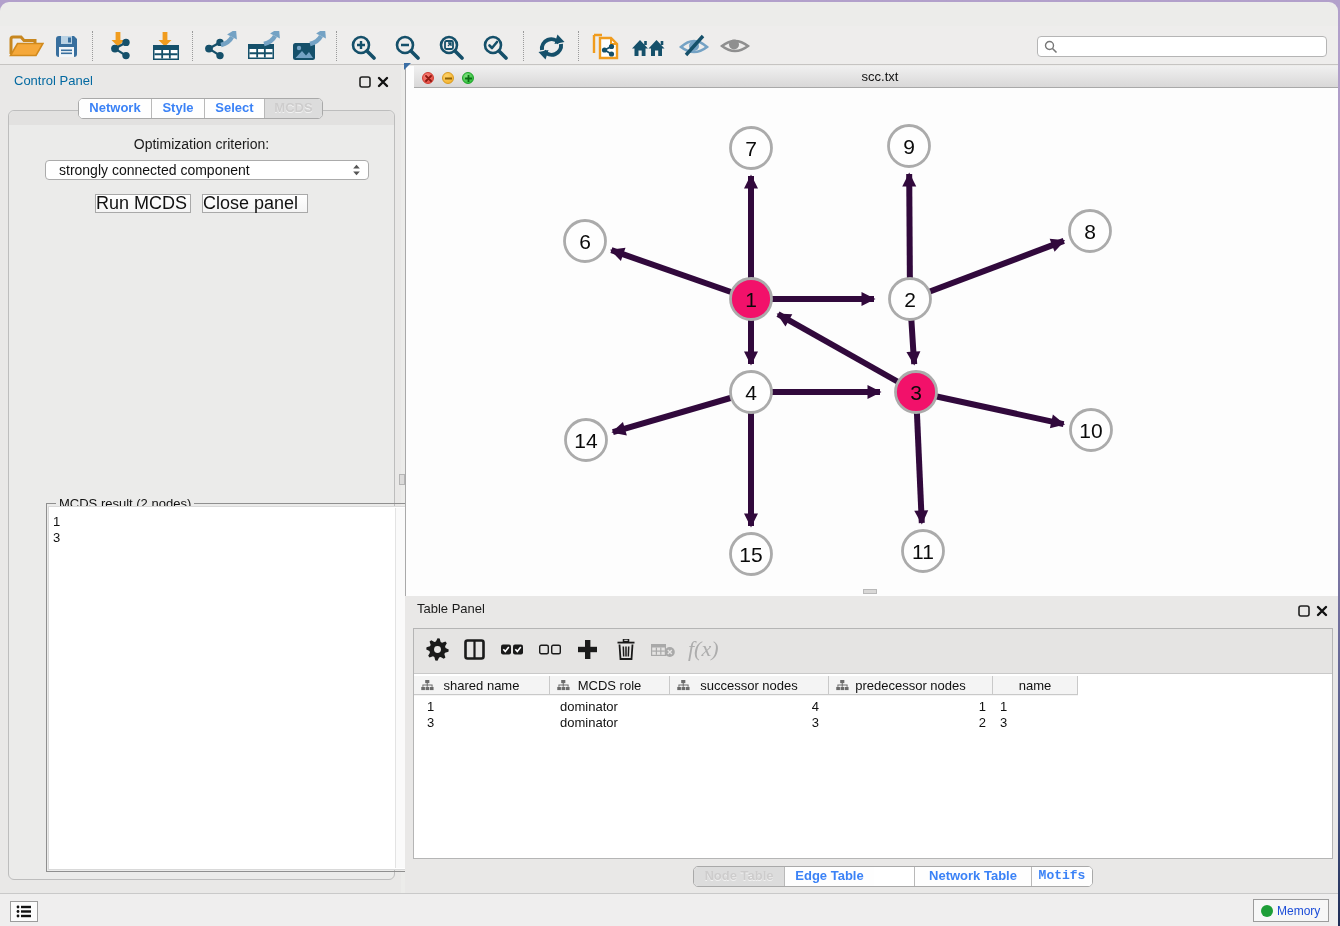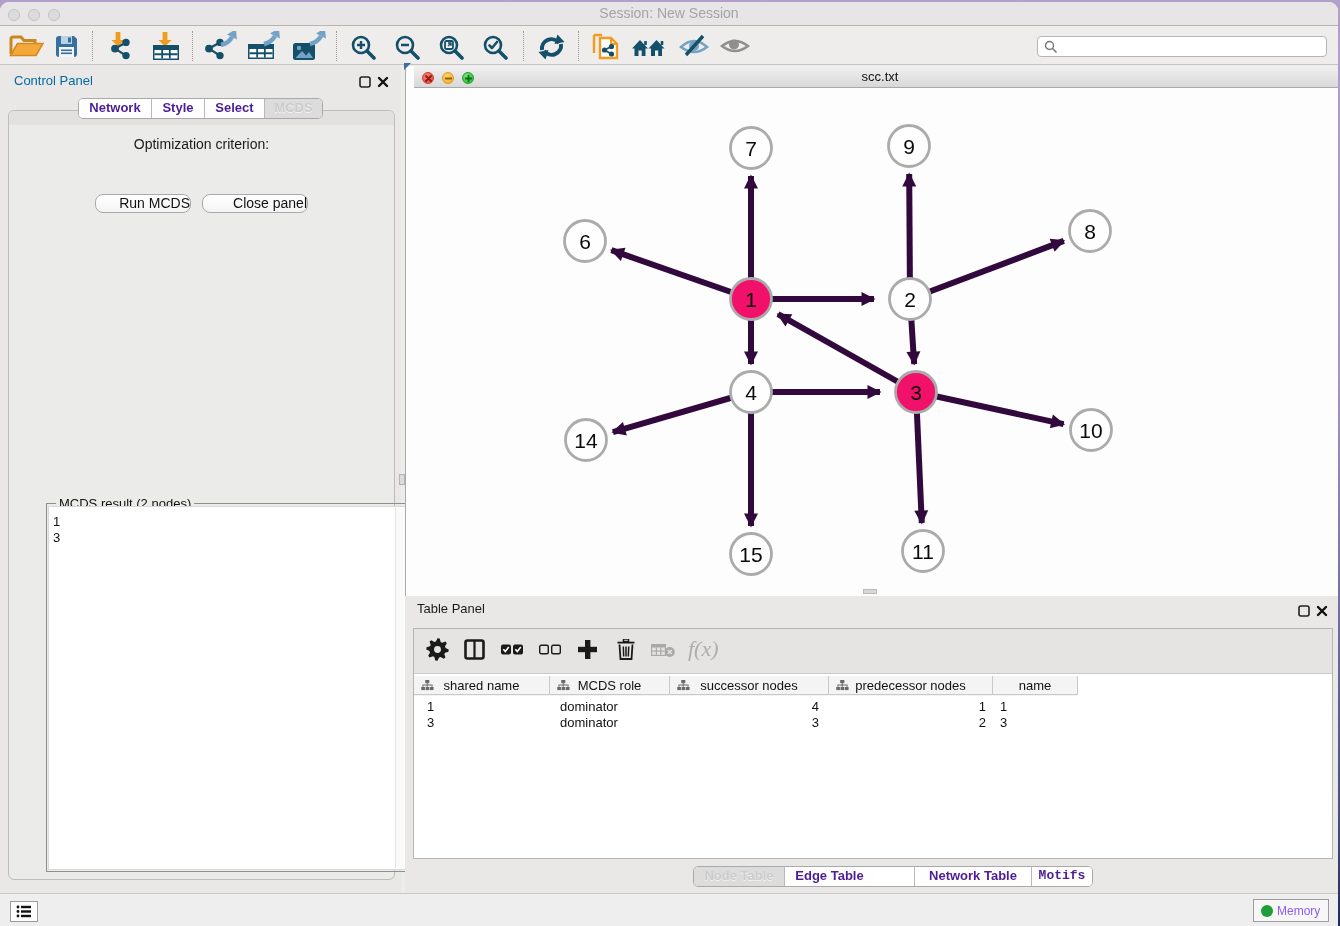--- a/index.html
+++ b/index.html
@@ -20,31 +20,31 @@
   #toolbar{position:absolute;left:0;top:24px;width:100%;height:38px;background:#eeedec;
            border-bottom:1px solid #c6c4c2;}
   .tsep{position:absolute;top:5px;height:30px;width:0;border-left:1px dotted #9a9a9a;}
   
   #cp{position:absolute;left:0;top:63px;width:401px;height:828px;background:#e9e8e7;}
   #cp-head{position:absolute;left:14px;top:8px;font-size:13px;color:#0369a1;}
   #cp-body{position:absolute;left:8px;top:45px;width:385px;height:768px;background:#ebebea;
            border:1px solid #bdbdbd;border-radius:6px;}
   .tabgroup{position:absolute;display:flex;border:1px solid #a9a9a9;z-index:5;border-radius:5px;
             overflow:hidden;background:#fff;}
-  .tab{font-size:13px;font-weight:600;color:#4c1d95;background:#fefefe;display:block;
+  .tab{font-size:13px;font-weight:600;color:#3b82f6;background:#fefefe;display:block;
        text-align:center;line-height:17px;border-left:1px solid #b9b9b9;}
   .tab:first-child{border-left:none;}
   .tab.sel{background:#dcdcdc;color:#cdcccc;text-shadow:0 1px 0 #f2f2f2;}
   #opt-label{position:absolute;left:0;top:25px;width:385px;text-align:center;font-size:14px;color:#1a1a1a;}
   #opt-select{position:absolute;left:36px;top:49px;width:309px;height:18px;background:#fff;
               border:1px solid #ababab;border-radius:4px;font-size:14px;color:#111;
               line-height:18px;padding-left:13px;}
   .btn{position:absolute;height:17px;background:linear-gradient(#ffffff,#f4f4f4);
-       border:1px solid #a9a9a9;border-radius:8px;font-size:14px;color:#111;
-       text-align:right;line-height:17px;}
+       border:1px solid #a9a9a9;border-radius:0;font-size:18px;color:#111;
+       text-align:left;line-height:17px;}
   
   #fieldset{position:absolute;left:8px;top:392px;width:366px;height:367px;
             border:1px solid #8f8f8f;margin-left:29px;}
   #fieldset-label{position:absolute;left:9px;top:-8px;background:#ebebea;padding:0 3px;
                   font-size:13px;color:#111;}
   #fs-white{position:absolute;left:1px;top:2px;right:1px;bottom:1px;background:#fff;
             border:1px solid #d9d9d9;}
   #fs-scroll{position:absolute;right:1px;top:1px;bottom:1px;width:14px;background:#fafafa;
              border-left:1px solid #e3e3e3;}
   #fs-text{position:absolute;left:4px;top:7px;font-size:13px;color:#111;line-height:16px;}
@@ -68,32 +68,26 @@
       border-bottom:1px solid #c9c9c9;font-size:13px;color:#111;text-align:center;
       line-height:19px;box-sizing:border-box;background:#f4f4f4;}
   .treeicon{position:absolute;top:4px;width:13px;height:11px;}
   .td{position:absolute;font-size:13px;color:#111;height:16px;line-height:16px;}
   
   #status{position:absolute;left:0;top:891px;width:100%;height:33px;background:#efeeee;
           border-top:1px solid #c9c9c9;}
   #sb-btn{position:absolute;left:10px;top:7px;width:28px;height:21px;background:#fcfcfc;
           border:1px solid #9c9c9c;box-sizing:border-box;}
   #mem-btn{position:absolute;right:9px;top:5px;width:76px;height:23px;background:#f7f7f7;
-           border:1px solid #9c9c9c;box-sizing:border-box;font-size:12px;color:#8b5cf6;}
+           border:1px solid #9c9c9c;box-sizing:border-box;font-size:12px;color:#1d4ed8;}
 </style>
 </head>
 <body>
 <div id="win">
 
-  <div id="titlebar">
-    <div class="tl" style="left:8px;"></div>
-    <div class="tl" style="left:28px;"></div>
-    <div class="tl" style="left:48px;"></div>
-    <div id="title-text">Session: New Session</div>
-  </div>
 
   <div id="toolbar">
     <div class="tsep" style="left:92px;"></div>
     <div class="tsep" style="left:192px;"></div>
     <div class="tsep" style="left:336px;"></div>
     <div class="tsep" style="left:523px;"></div>
     <div class="tsep" style="left:578px;"></div>
     <svg class="abs" style="left:9px;top:7px;" width="35" height="25" viewBox="0 0 35 25">
         <path d="M2 21 L2 6 Q2 4 4 4 L12 4 L15 7.5 L26 7.5 L26 10" fill="none" stroke="#c8871f" stroke-width="3"></path>
         <path d="M1.5 22.5 L8.5 10.5 L34 10.5 L27 22.5 Z" fill="#f5a83a" stroke="#d18a1d" stroke-width="1.6"></path>
@@ -219,20 +213,26 @@
     </svg>
     <div class="tabgroup" style="left:78px;top:33px;height:19px;">
       <div class="tab" style="width:72px;">Network</div>
       <div class="tab" style="width:52px;">Style</div>
       <div class="tab" style="width:59px;">Select</div>
       <div class="tab sel" style="width:57px;">MCDS</div>
     </div>
     <div id="cp-body">
       <div class="abs" style="left:0;top:0;width:100%;height:14px;background:#e2e1e0;border-radius:6px 6px 0 0;"></div>
       <div id="opt-label">Optimization criterion:</div>
+      <div id="opt-select">strongly connected component
+        <svg class="abs" style="right:7px;top:3px;" width="9" height="12" viewBox="0 0 9 12">
+          <path d="M1.2 4.4 L4.5 0.8 L7.8 4.4 Z" fill="#555"></path>
+          <path d="M1.2 7.6 L4.5 11.2 L7.8 7.6 Z" fill="#555"></path>
+        </svg>
+      </div>
       <div class="btn" style="left:86px;top:83px;width:94px;">Run MCDS</div>
       <div class="btn" style="left:193px;top:83px;width:104px;">Close panel</div>
       <div id="fieldset">
         <div id="fieldset-label">MCDS result (2 nodes)</div>
         <div id="fs-white">
           <div id="fs-scroll"></div>
           <div id="fs-text">1<br>3</div>
         </div>
       </div>
     </div>

